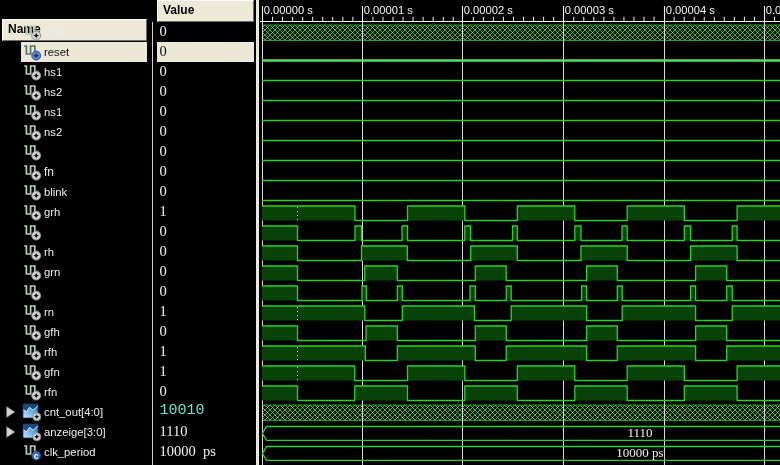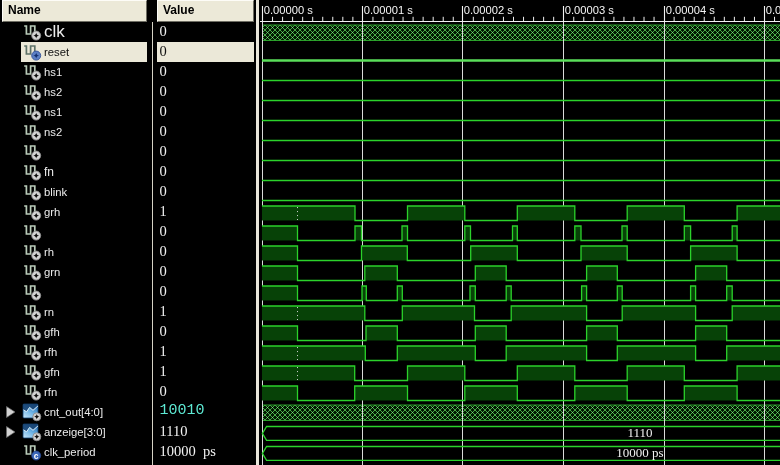--- a/index.html
+++ b/index.html
@@ -2,21 +2,21 @@
 <html><head><meta charset="utf-8"><style>
 html,body{margin:0;padding:0;background:#000;}
 #root{position:relative;width:780px;height:465px;background:#000;overflow:hidden;
 font-family:'Liberation Sans',sans-serif;-webkit-font-smoothing:antialiased;}
 .hbtn{position:absolute;top:0;height:22px;background:#ece9d8;box-sizing:border-box;
 border-top:1.5px solid #fdfcf7;border-left:1.5px solid #fdfcf7;
 border-right:1.5px solid #6e6d63;border-bottom:1.5px solid #6e6d63;
 font-weight:bold;font-size:12px;color:#000;line-height:19px;padding-left:5px;}
 </style></head><body>
 <div id="root">
-<div class="hbtn" style="left:2px;width:145px;">Name</div>
+<div class="hbtn" style="left:2px;width:145px;margin-top:19px;">Name</div>
 <div class="hbtn" style="left:157px;width:97px;">Value</div>
 <div style="position:absolute;left:151.5px;top:22px;width:1.5px;height:443px;background:#d6d3c6"></div>
 <div style="position:absolute;left:256px;top:0;width:2.5px;height:465px;background:#eae7dc"></div>
 <div style="position:absolute;left:21px;top:42px;width:126px;height:20px;background:#ebe8d8"></div>
 <div style="position:absolute;left:157px;top:42px;width:97px;height:20px;background:#ebe8d8"></div>
 <svg width="20" height="18" viewBox="0 0 20 18" style="position:absolute;left:23px;top:23px">
       <path d="M1.2,3 H3.4 V11 H7.6 V3 H11.8 V12.5 H13.2" fill="none" stroke="#b9cbb9" stroke-width="1.7"></path>
       <circle cx="13.2" cy="12.6" r="4.5" fill="#d2d2d2" stroke="#8a8a8a" stroke-width="0.9"></circle>
       <path transform="translate(13.2,12.6)" d="M0,-2.9 C0.55,-0.9 0.9,-0.55 2.9,0 C0.9,0.55 0.55,0.9 0,2.9 C-0.55,0.9 -0.9,0.55 -2.9,0 C-0.9,-0.55 -0.55,-0.9 0,-2.9 Z" fill="#0a0a0a"></path>
     </svg>

